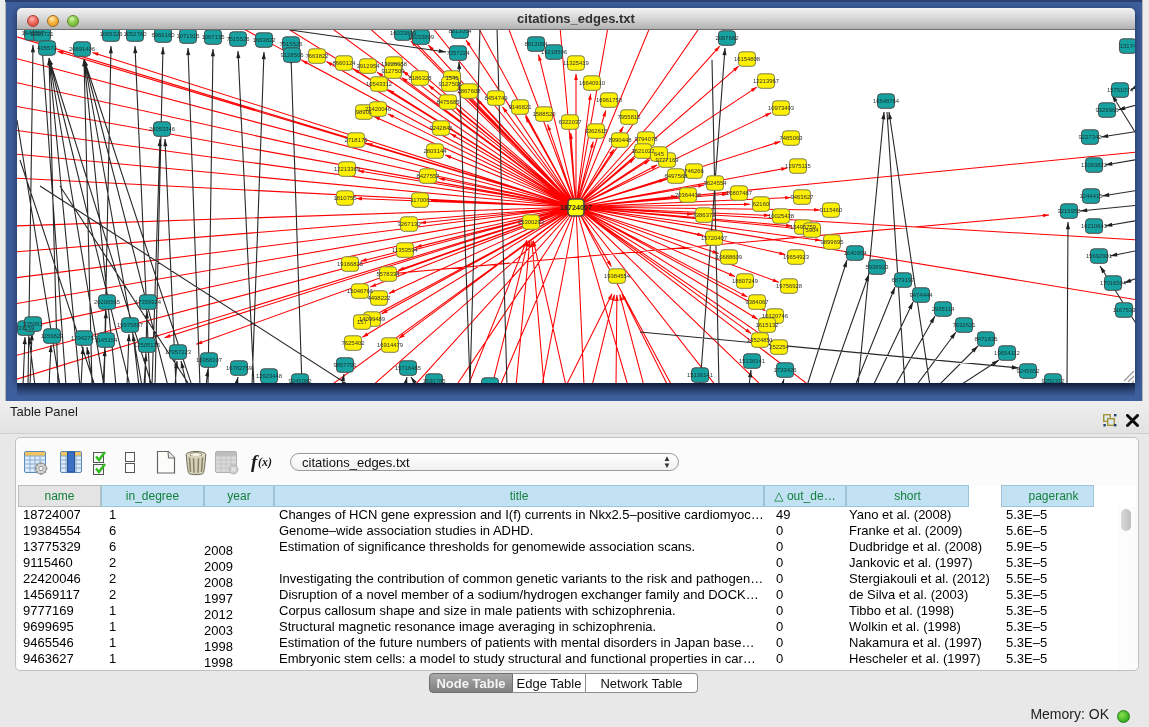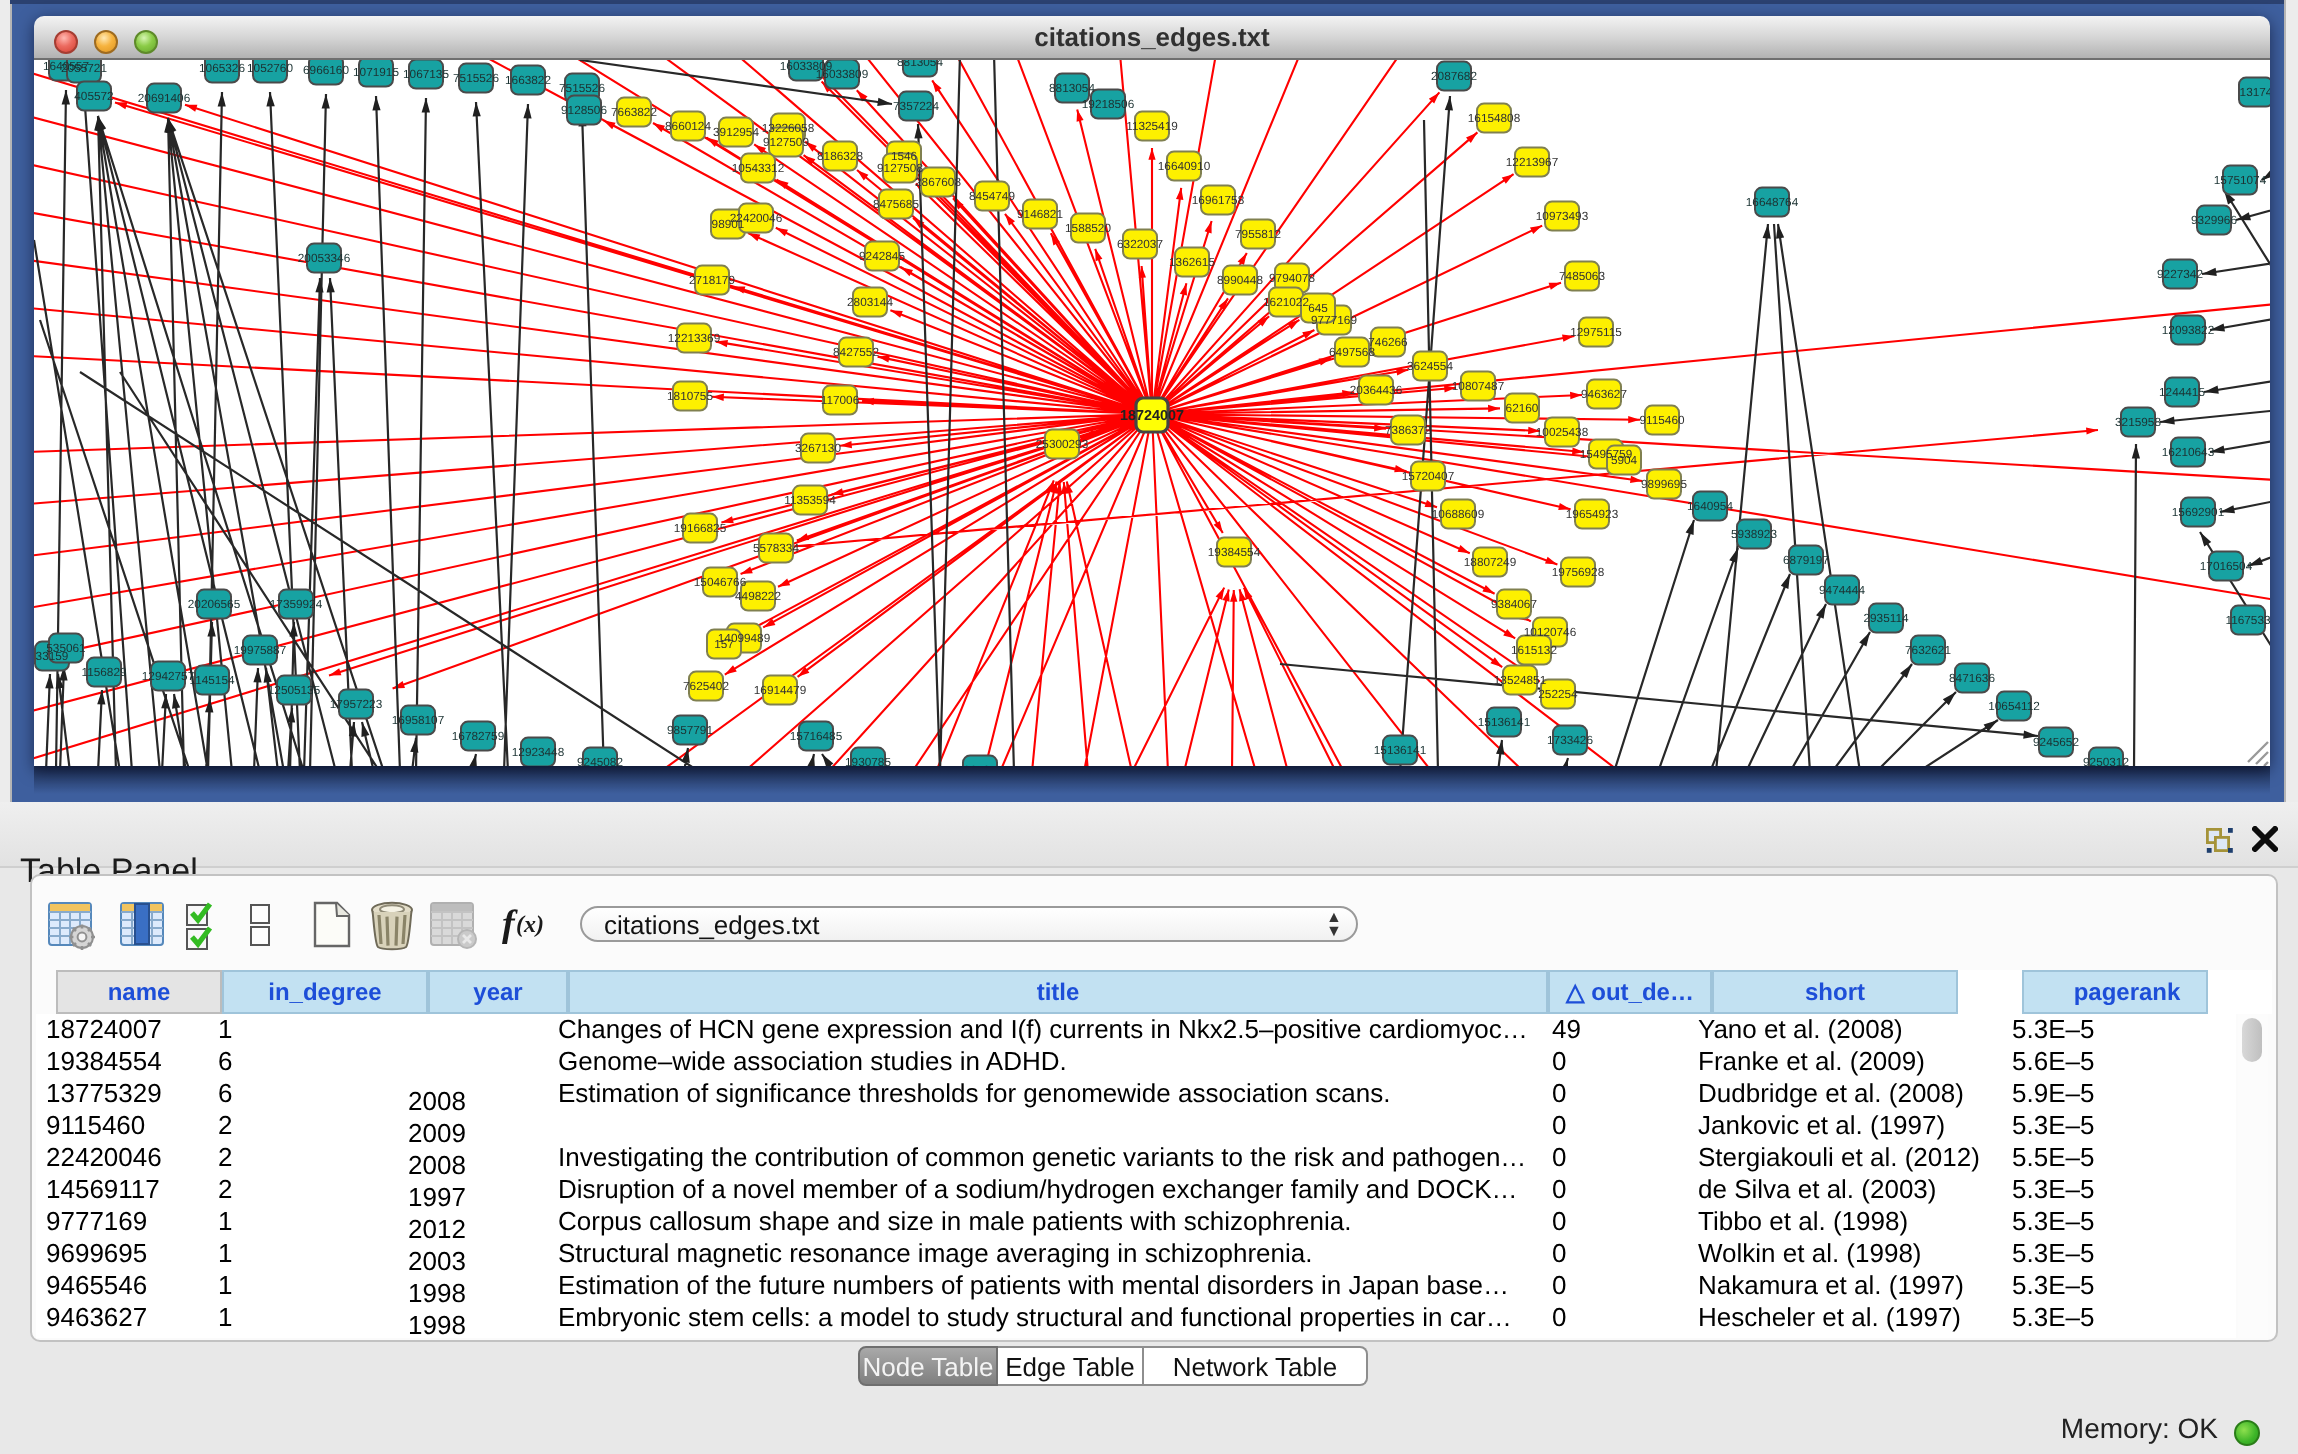--- a/index.html
+++ b/index.html
@@ -13,31 +13,31 @@
 .titlebar { position:relative; height:22px; border-radius:5px 5px 0 0;
   background:linear-gradient(#f3f3f3,#d6d6d6 50%,#b2b2b2); border-bottom:1px solid #6f6f6f;
   text-align:center; font-size:13px; font-weight:bold; color:#303030; line-height:22px; }
 .tl { position:absolute; top:7px; width:12px; height:12px; border-radius:50%; }
 .tl.r { left:10px; background:radial-gradient(circle at 4px 3px,#ffb9b2,#ec6b60 45%,#d33e30); border:1px solid #a53d32;}
 .tl.y { left:30px; background:radial-gradient(circle at 4px 3px,#ffe9b5,#f6b33e 45%,#dd9420); border:1px solid #9e6b20;}
 .tl.g { left:50px; background:radial-gradient(circle at 4px 3px,#d6f5b2,#8bcc47 45%,#65a52a); border:1px solid #5e8a2a;}
 .canvas { position:absolute; top:22px; left:0; width:1118px; height:353px; background:#fff; overflow:hidden; }
 .panel { position:relative; width:1149px; height:326px; background:#e8e8e8; }
 .phead { position:relative; height:33px; background:linear-gradient(#efefef,#e2e2e2); border-bottom:1px solid #cfcfcf; }
-.phead .t { position:absolute; left:10px; top:25px; font-size:17px; color:#1c1c1c; }
+.phead .t { position:absolute; left:10px; top:3px; font-size:13px; color:#1c1c1c; }
 .fl { position:absolute; right:32px; top:12px; width:14px; height:14px; }
 .xx { position:absolute; right:10px; top:12px; width:13px; height:13px; }
 .container { position:absolute; left:15px; top:36px; width:1124px; height:234px; background:#fbfbfb;
   border:1px solid #c2c2c2; border-radius:5px; }
 .toolbar { position:absolute; left:-13px; top:8px; height:34px; width:100%; }
 .toolbar svg { position:absolute; top:0; left:0; }
 .combo { position:absolute; left:287px; top:7px; width:389px; height:18px; background:linear-gradient(#fff,#f1f1f1);
   border:1px solid #9a9a9a; border-radius:10px; font-size:13px; color:#111; line-height:18px; padding-left:11px; }
 .combo .ar { position:absolute; right:4px; top:1px; width:14px; height:15px; font-size:8px; color:#333; line-height:7px; text-align:center; }
-.thead { position:absolute; left:12px; top:47px; right:2px; height:22px; background:#fff; font-size:12px; color:#1d4ed8;font-weight:bold; }
+.thead { position:absolute; left:2px; top:47px; right:2px; height:22px; background:#fff; font-size:12px; color:#15803d; }
 .thead .h { position:absolute; top:0; height:22px; background:#c2e1f2; border:1px solid #9fc4da; text-align:center; line-height:21px; }
 .thead .hg { background:#e4e4e4; border-color:#bcbcbc; }
 .tbody { position:absolute; left:2px; top:69px; width:1100px; height:162px; background:#fff; font-size:13px; color:#000; overflow:hidden; }
 .tr { position:relative; height:16px; line-height:16px; white-space:nowrap; }
 .tr div { position:absolute; top:0; overflow:hidden; }
 .c0 { left:5px; width:95px; }
 .c1 { left:91px; width:100px; }
 .c2 { left:186px; width:70px;margin-top:36px; }
 .c3 { left:261px; width:488px; }
 .c4 { left:758px; width:70px; }
@@ -508,21 +508,21 @@
           <div class="c4">0</div>
           <div class="c5">Hescheler et al. (1997)</div>
           <div class="c6">5.3E–5</div>
         </div>
       </div>
     <div class="sbar">
         <div class="th"></div>
       </div>
   </div>
   <div class="tabs">
-    <div class="tab sel" style="width:70px;">Node Table</div>
+    <div class="tab sel" style="width:84px;font-weight:bold;">Node Table</div>
     <div class="tab" style="width:73px;">Edge Table</div>
     <div class="tab last" style="width:112px;">Network Table</div>
   </div>
   <div class="status">
       <span class="m">Memory: OK</span>
       <span class="d"></span>
     </div>
 </div>
 
 </body></html>

